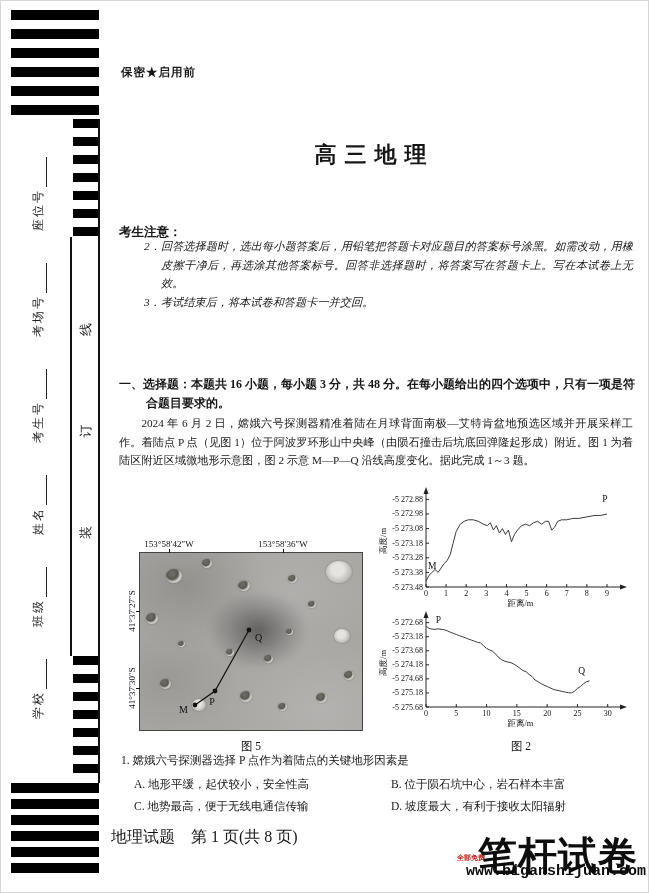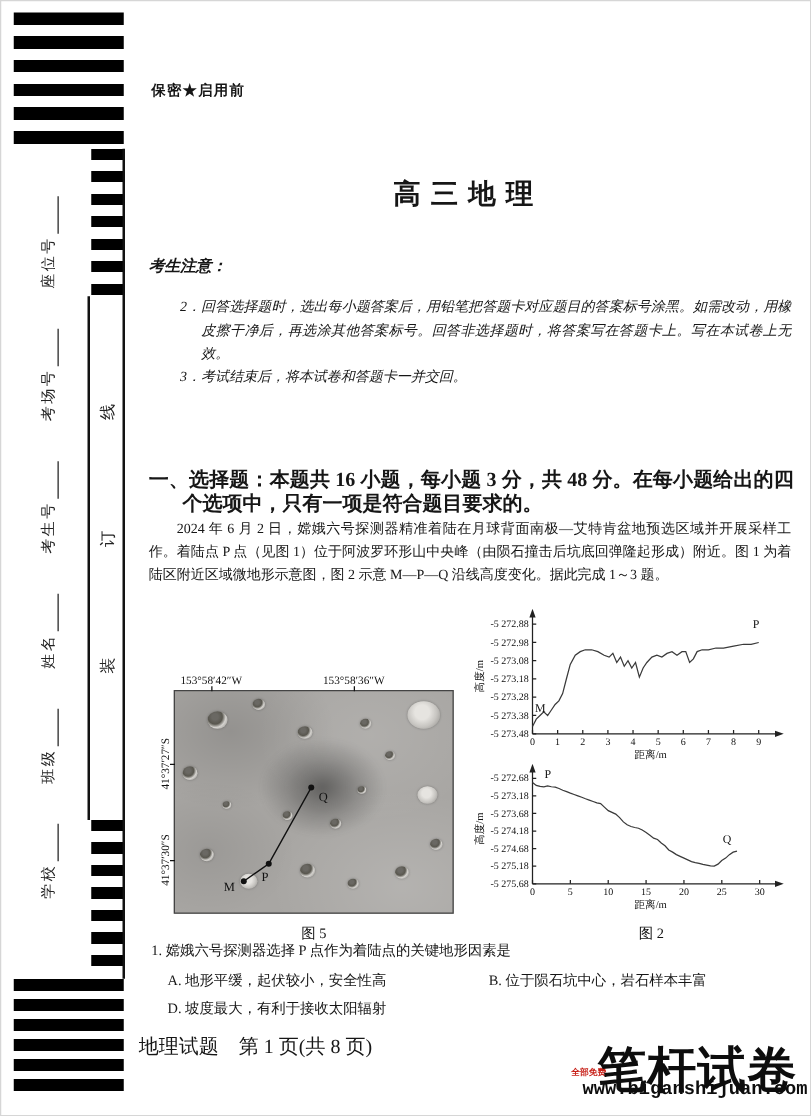--- a/index.html
+++ b/index.html
@@ -26,26 +26,26 @@
   .slabel{letter-spacing:2px;}
   .sline{display:inline-block;width:30px;height:13px;border-bottom:1.2px solid #222;margin-left:2px;}
   .binding-text{position:absolute;left:-24px;top:422px;width:216px;height:16px;
     transform:rotate(-90deg);display:flex;justify-content:space-between;
     font-size:13px;color:#222;letter-spacing:0;}
   
   .conf{position:absolute;left:120px;top:64px;font-size:11.5px;font-weight:bold;letter-spacing:1px;}
   .title{position:absolute;left:110px;top:139px;width:527px;text-align:center;
     font-size:22px;font-weight:bold;letter-spacing:8px;}
   
-  .notice-head{position:absolute;left:118px;top:204px;font-size:12.5px;font-weight:bold;font-style:italic;}
+  .notice-head{position:absolute;left:118px;top:223px;font-size:12.5px;font-weight:bold;}
   .notice{position:absolute;left:118px;top:236px;width:514px;font-size:11.2px;
     line-height:18.5px;font-style:italic;text-align:justify;}
   .notice-item{padding-left:42px;text-indent:-17px;}
   
-  .sec-head{position:absolute;left:118px;top:374px;width:516px;font-size:16px;font-weight:bold;
+  .sec-head{position:absolute;left:118px;top:374px;width:516px;font-size:12px;font-weight:bold;
     line-height:19px;padding-left:27px;text-indent:-27px;box-sizing:border-box;text-align:justify;font-family:Liberation Serif, serif;}
   .intro{position:absolute;left:118px;top:413px;width:514px;font-size:11.2px;line-height:18.5px;
     text-indent:2em;text-align:justify;}
   
   .fig1{position:absolute;left:138px;top:551px;width:222px;height:177px;border:1px solid #444;
     background-color:#a8a6a3;
     background-image:
       radial-gradient(120px 90px at 20% 18%,rgba(0,0,0,.12),transparent 70%),
       radial-gradient(150px 110px at 82% 88%,rgba(255,255,255,.14),transparent 70%),
       radial-gradient(100px 80px at 12% 72%,rgba(0,0,0,.08),transparent 70%),
@@ -267,20 +267,21 @@
       <polyline points="47.0,15.0 50.0,17.3 53.1,18.1 56.1,18.4 59.1,17.8 62.1,18.4 65.2,18.7 68.2,19.8 71.2,21.2 74.3,22.3 77.3,23.5 80.3,24.6 83.3,25.7 86.4,26.8 89.4,28.0 92.4,29.1 95.5,30.2 98.5,31.3 101.5,31.9 104.5,34.7 107.6,37.5 110.6,38.9 113.6,40.3 116.7,43.1 119.7,46.5 122.7,48.8 125.8,50.2 128.8,51.0 131.8,51.6 134.8,53.0 137.9,55.0 140.9,57.2 143.9,59.5 147.0,60.6 150.0,63.4 153.0,65.6 156.0,69.0 159.1,70.7 162.1,72.7 165.1,74.1 168.2,75.5 171.2,76.9 174.2,78.3 177.2,79.1 180.3,79.7 183.3,80.5 186.3,81.1 189.4,81.7 192.4,81.9 195.4,80.3 198.4,77.4 201.5,75.5 204.5,72.7 207.5,70.7 210.6,69.9" class="series"></polyline>
       <text x="56.69230769230769" y="11.65495207668026" text-anchor="start" class="ptlabel">P</text>
       <text x="202.6826923076923" y="63.38658146965379" text-anchor="middle" class="ptlabel">Q</text>
     </svg>
   <div class="fig2-caption">图 2</div>
 
   <div class="stem">1. 嫦娥六号探测器选择 P 点作为着陆点的关键地形因素是</div>
   <div class="options">
     <div>A. 地形平缓，起伏较小，安全性高</div>
     <div>B. 位于陨石坑中心，岩石样本丰富</div>
+    <div>C. 地势最高，便于无线电通信传输</div>
     <div>D. 坡度最大，有利于接收太阳辐射</div>
   </div>
 
   <div class="footer">地理试题　第 1 页(共 8 页)</div>
   <div class="watermark">
     <span class="wm-badge">全部免费</span>
     <span class="wm-brand">笔杆试卷</span>
     <span class="wm-url">www.biganshijuan.com</span>
   </div>
 

